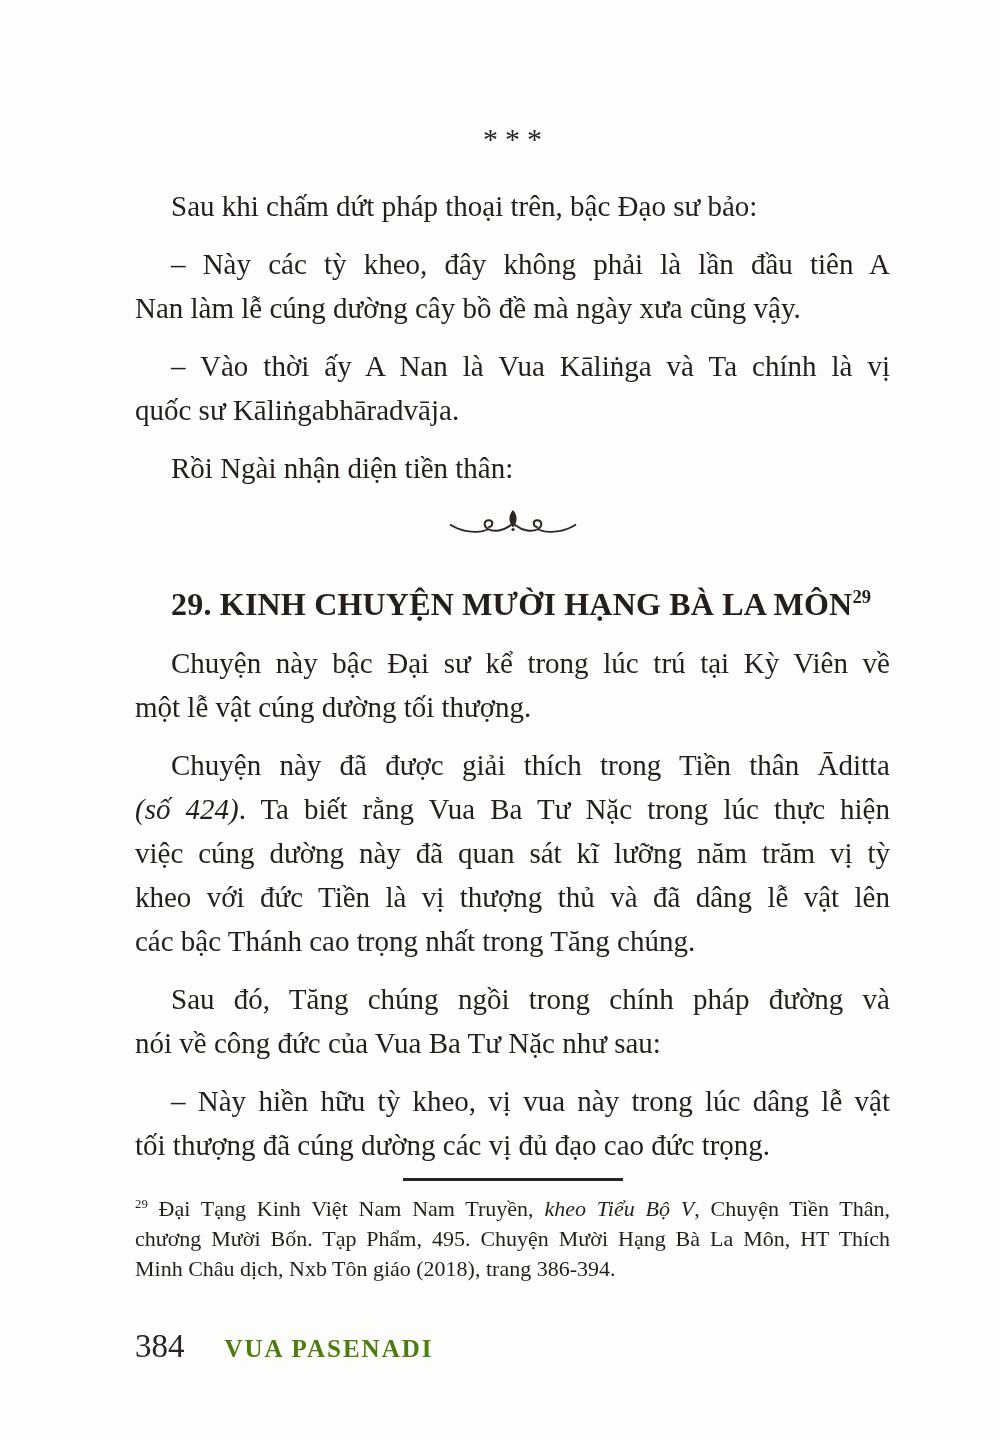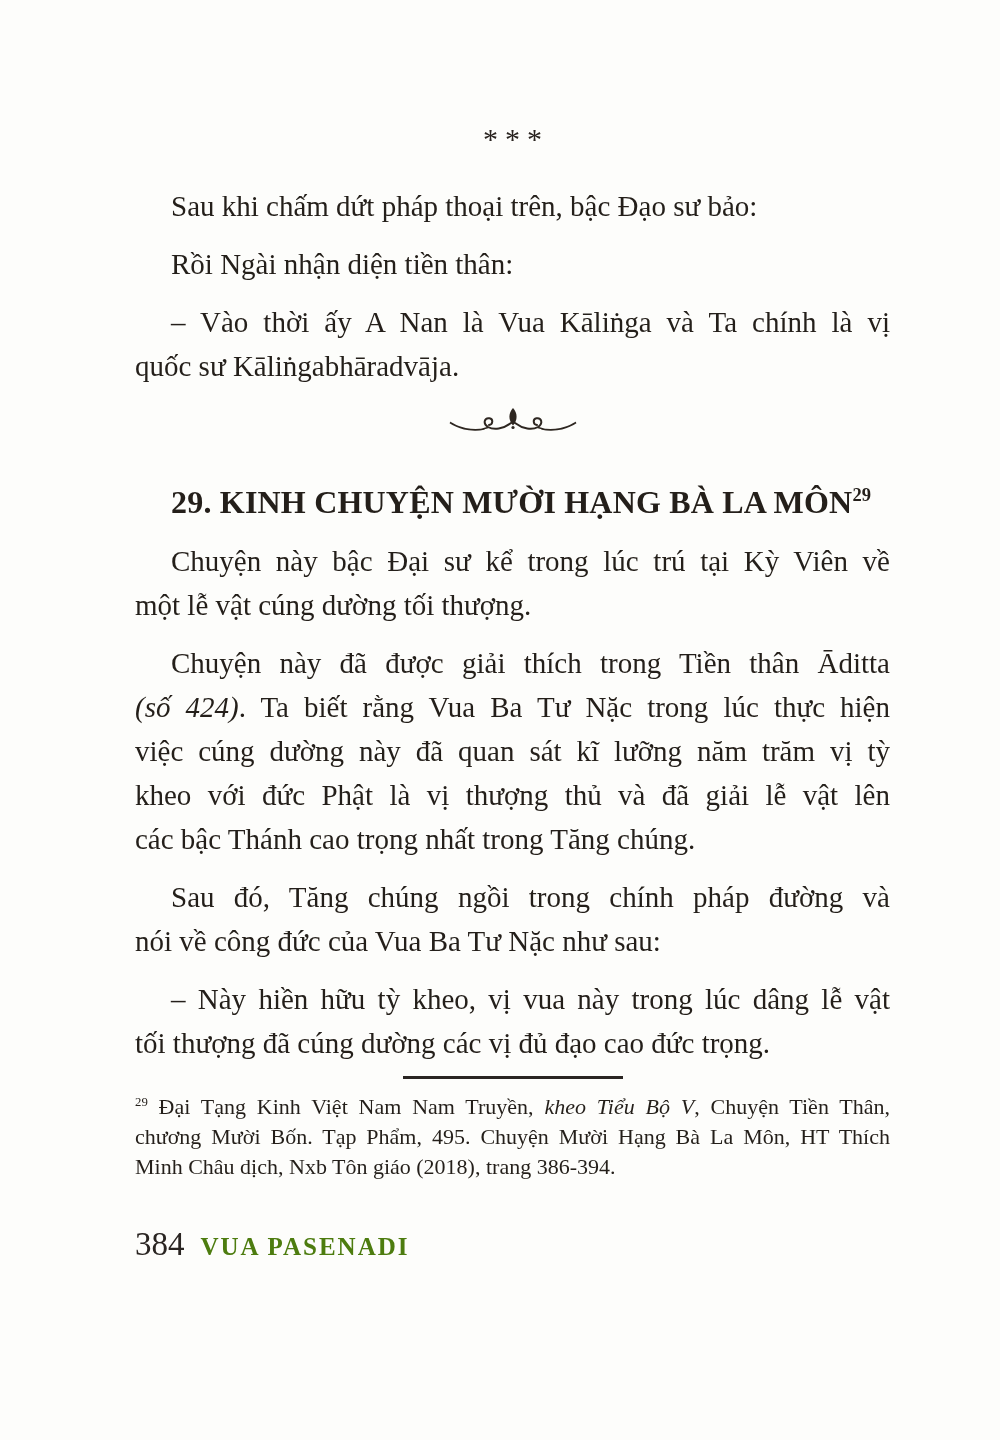--- a/index.html
+++ b/index.html
@@ -60,21 +60,21 @@
     background: #2a2522;
     border: none;
   }
   .footnote { margin-top: 13px; font-size: 22px; line-height: 30px; }
   .footnote .line.first { text-indent: 0; }
   
   .footer {
     margin-top: 42px;
     display: flex;
     align-items: baseline;
-    gap: 16px;
+    gap: 40px;
     line-height: 40px;
   }
   .page-number { font-size: 33px; color: #2a2522; }
   .running-title {
     font-size: 25px;
     font-weight: bold;
     letter-spacing: 2px;
     color: #4d7c0f;
     text-transform: uppercase;
   }
@@ -85,25 +85,29 @@
 <div class="page">
   <div class="content">
 
     <div class="stars">***</div>
 
     <div>
         <div class="para lead">
           <div class="line first last">Sau khi chấm dứt pháp thoại trên, bậc Đạo sư bảo:</div>
         </div>
         <div class="para">
-          <div class="line first last">Rồi Ngài nhận diện tiền thân:</div>
+          <div class="line first">– Này các tỳ kheo, đây không phải là lần đầu tiên A</div>
+          <div class="line last">Nan làm lễ cúng dường cây bồ đề mà ngày xưa cũng vậy.</div>
         </div>
         <div class="para">
           <div class="line first">– Vào thời ấy A Nan là Vua Kāliṅga và Ta chính là vị</div>
           <div class="line last">quốc sư Kāliṅgabhāradvāja.</div>
+        </div>
+        <div class="para">
+          <div class="line first last">Rồi Ngài nhận diện tiền thân:</div>
         </div>
       </div>
 
     <svg class="ornament" viewBox="0 0 130 28" xmlns="http://www.w3.org/2000/svg">
       <g stroke="#2e2721" fill="none" stroke-width="2" stroke-linecap="round">
         <path d="M63 17 C55 23 46 24.5 40 21 C34.5 17.6 36.5 11.5 41.5 12.3 C45.5 13 45 18.6 41 19"></path>
         <path d="M67 17 C75 23 84 24.5 90 21 C95.5 17.6 93.5 11.5 88.5 12.3 C84.5 13 85 18.6 89 19"></path>
       </g>
       <g stroke="#2e2721" fill="none" stroke-width="1.6" stroke-linecap="round">
         <path d="M40 21.5 C28 26 14 24 2 16.5 C10 22 24 25.5 36 23"></path>
@@ -119,21 +123,21 @@
 
     <div>
         <div class="para">
           <div class="line first">Chuyện này bậc Đại sư kể trong lúc trú tại Kỳ Viên về</div>
           <div class="line last">một lễ vật cúng dường tối thượng.</div>
         </div>
         <div class="para">
           <div class="line first">Chuyện này đã được giải thích trong Tiền thân Āditta</div>
           <div class="line"><i>(số 424)</i>. Ta biết rằng Vua Ba Tư Nặc trong lúc thực hiện</div>
           <div class="line">việc cúng dường này đã quan sát kĩ lưỡng năm trăm vị tỳ</div>
-          <div class="line">kheo với đức Phật là vị thượng thủ và đã giải lễ vật lên</div>
+          <div class="line">kheo với đức Tiền là vị thượng thủ và đã dâng lễ vật lên</div>
           <div class="line last">các bậc Thánh cao trọng nhất trong Tăng chúng.</div>
         </div>
         <div class="para">
           <div class="line first">Sau đó, Tăng chúng ngồi trong chính pháp đường và</div>
           <div class="line last">nói về công đức của Vua Ba Tư Nặc như sau:</div>
         </div>
         <div class="para">
           <div class="line first">– Này hiền hữu tỳ kheo, vị vua này trong lúc dâng lễ vật</div>
           <div class="line last">tối thượng đã cúng dường các vị đủ đạo cao đức trọng.</div>
         </div>

